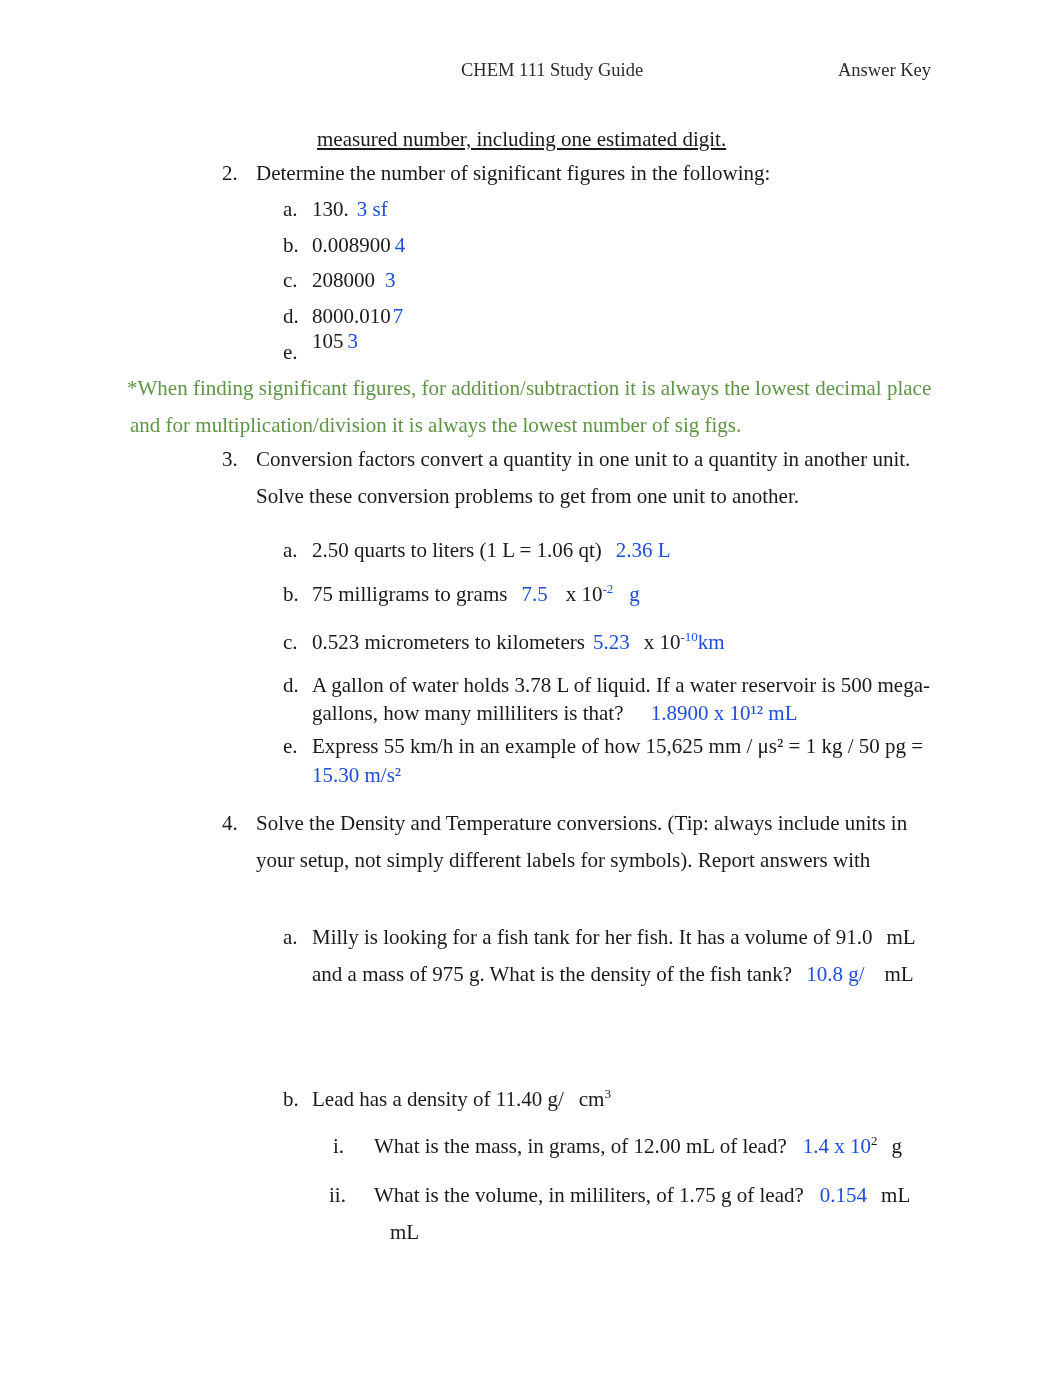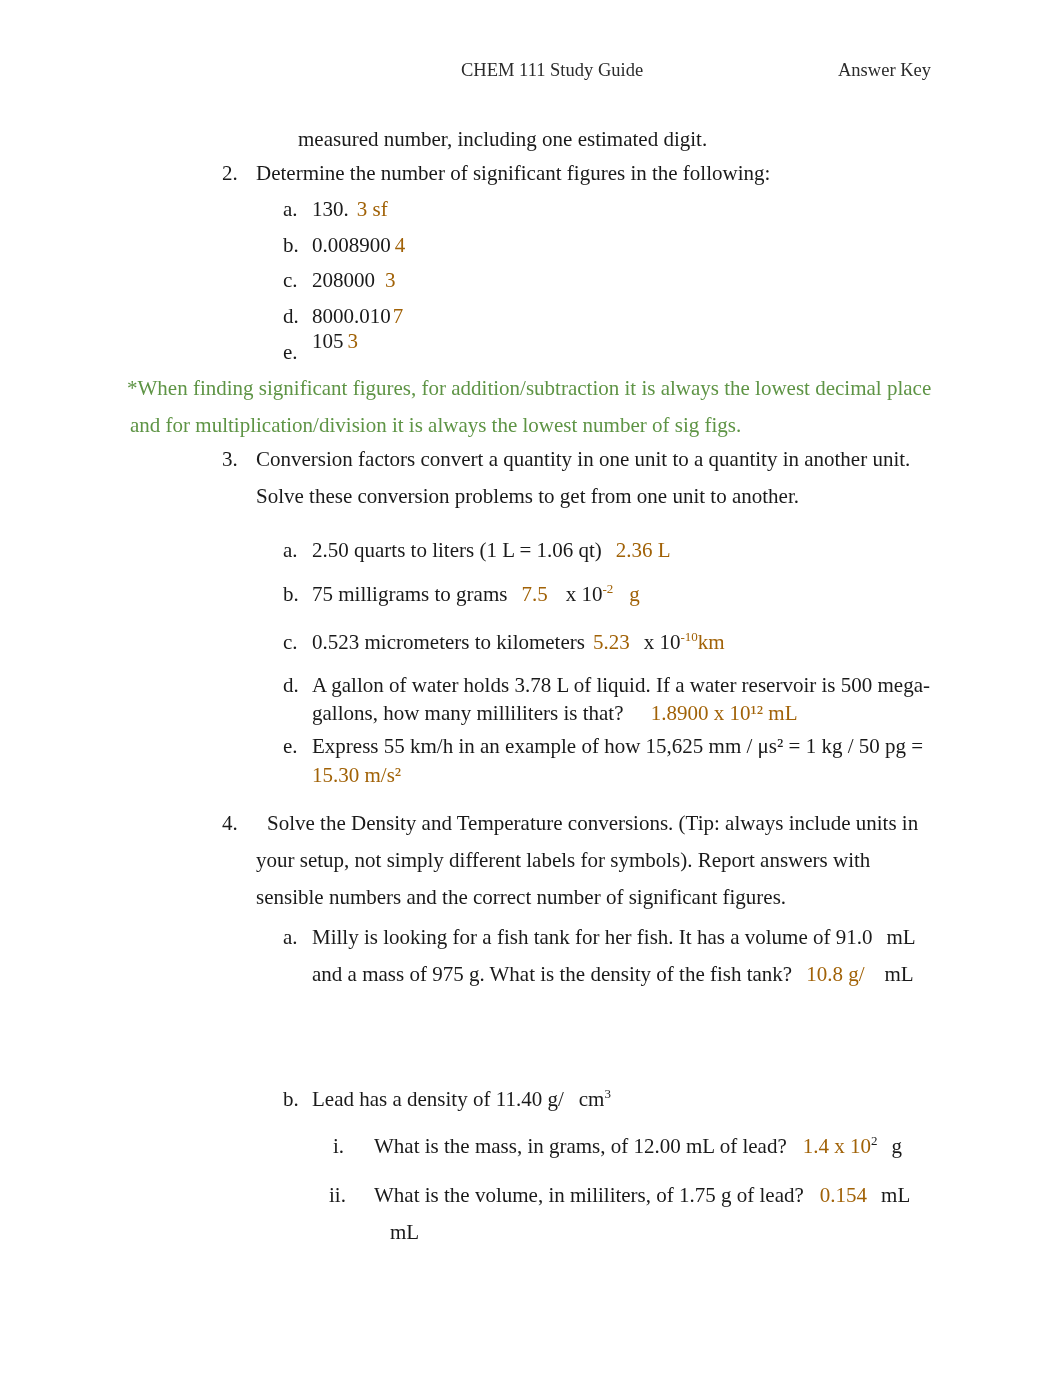--- a/index.html
+++ b/index.html
@@ -3,34 +3,34 @@
 <meta charset="utf-8">
 <title>CHEM 111 Study Guide</title>
 <style>
   html,body{margin:0;padding:0;background:#ffffff;}
   body{width:1062px;height:1377px;position:relative;
        font-family:"Liberation Serif",serif;color:#000;overflow:hidden;}
   .page{position:absolute;left:0;top:0;width:1062px;height:1377px;background:#ffffff;}
   .hdr{position:absolute;font-size:18.5px;line-height:1.2;color:#2b2b2b;white-space:nowrap;}
   .row{position:absolute;font-size:21px;line-height:37px;color:#1a1a1a;white-space:nowrap;}
   .mk{position:absolute;font-size:21px;line-height:37px;color:#1a1a1a;white-space:nowrap;}
-  .ans{color:#a16207;}
+  .ans{color:#1d4ed8;}
   .grn{color:#5e9445;}
   .sp{font-size:0.62em;vertical-align:super;line-height:0;}
   .gapspan{display:inline-block;}
 </style>
 </head>
 <body>
 
 <div class="page">
 
   <div class="hdr" style="left:461px;top:59px;">CHEM 111 Study Guide</div>
   <div class="hdr" style="left:838px;top:59px;">Answer Key</div>
 
-  <div class="row" style="left:298px;top:121px;">measured number, including one estimated digit.</div>
+  <div class="row" style="left:317px;top:121px;text-decoration:underline;">measured number, including one estimated digit.</div>
 
   <div class="mk" style="left:222px;top:155px;">2.</div>
   <div class="row" style="left:256px;top:155px;">Determine the number of significant figures in the following:</div>
 
   <div id="q2list">
       <div class="mk" style="left: 283px; top: 191px;">a.</div>
       <div class="row" style="left: 312px; top: 191px;"><span>130.</span><span class="gapspan" style="width: 8px;"></span><span class="ans">3 sf</span></div>
       <div class="mk" style="left: 283px; top: 226.7px;">b.</div>
       <div class="row" style="left: 312px; top: 226.7px;"><span>0.008900</span><span class="gapspan" style="width: 4px;"></span><span class="ans">4</span></div>
       <div class="mk" style="left: 283px; top: 262.4px;">c.</div>
@@ -57,23 +57,22 @@
       <div class="row" style="left: 312px; top: 624px;"><span>0.523 micrometers to kilometers</span><span class="gapspan" style="width: 8px;"></span><span class="ans">5.23</span><span class="gapspan" style="width: 14px;"></span><span>x 10</span><span class="gapspan" style="width: 0px;"></span><span class="ans sp">-10</span><span class="gapspan" style="width: 0px;"></span><span class="ans">km</span></div>
       <div class="mk" style="left: 283px; top: 667px;">d.</div>
       <div class="row" style="left: 312px; top: 667px;"><span>A gallon of water holds 3.78 L of liquid. If a water reservoir is 500 mega-</span></div>
       <div class="row" style="left: 312px; top: 695px;"><span>gallons, how many milliliters is that? </span><span class="gapspan" style="width: 22px;"></span><span class="ans">1.8900 x 10¹² mL</span></div>
       <div class="mk" style="left: 283px; top: 728px;">e.</div>
       <div class="row" style="left: 312px; top: 728px;"><span>Express 55 km/h in an example of how 15,625 mm / μs² = 1 kg / 50 pg =</span></div>
       <div class="row" style="left: 312px; top: 757px;"><span class="ans">15.30 m/s²</span></div>
     </div>
 
   <div class="mk" style="left:222px;top:805px;">4.</div>
-  <div class="row" style="left:256px;top:805px;margin-left:11px;">Solve the Density and Temperature conversions. (Tip: always include units in</div>
+  <div class="row" style="left:256px;top:805px;">Solve the Density and Temperature conversions. (Tip: always include units in</div>
   <div class="row" style="left:256px;top:842px;">your setup, not simply different labels for symbols). Report answers with</div>
-  <div class="row" style="left:256px;top:879px;">sensible numbers and the correct number of significant figures.</div>
 
   <div id="q4list">
       <div class="mk" style="left: 283px; top: 919px;">a.</div>
       <div class="row" style="left: 312px; top: 919px;"><span>Milly is looking for a fish tank for her fish. It has a volume of 91.0</span><span class="gapspan" style="width: 14px;"></span><span>mL</span></div>
       <div class="row" style="left: 312px; top: 956px;"><span>and a mass of 975 g. What is the density of the fish tank?</span><span class="gapspan" style="width: 14px;"></span><span class="ans">10.8 g/</span><span class="gapspan" style="width: 20px;"></span><span>mL</span></div>
       <div class="mk" style="left: 283px; top: 1081px;">b.</div>
       <div class="row" style="left: 312px; top: 1081px;"><span>Lead has a density of 11.40 g/</span><span class="gapspan" style="width: 15px;"></span><span>cm</span><span class="gapspan" style="width: 0px;"></span><span class="sp">3</span></div>
       <div class="mk" style="left: 333px; top: 1128px;">i.</div>
       <div class="row" style="left: 374px; top: 1128px;"><span>What is the mass, in grams, of 12.00 mL of lead?</span><span class="gapspan" style="width: 16px;"></span><span class="ans">1.4 x 10</span><span class="gapspan" style="width: 0px;"></span><span class="sp">2</span><span class="gapspan" style="width: 14px;"></span><span>g</span></div>
       <div class="mk" style="left: 329px; top: 1177px;">ii.</div>

